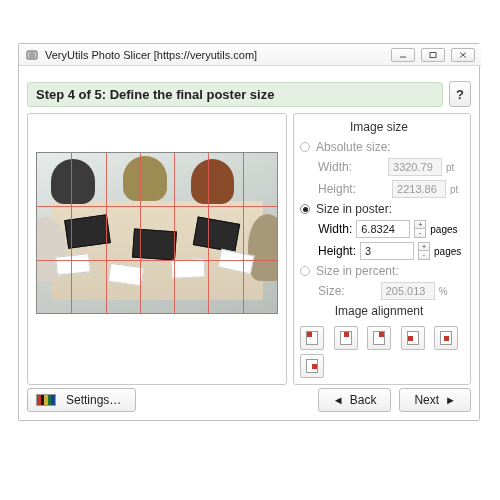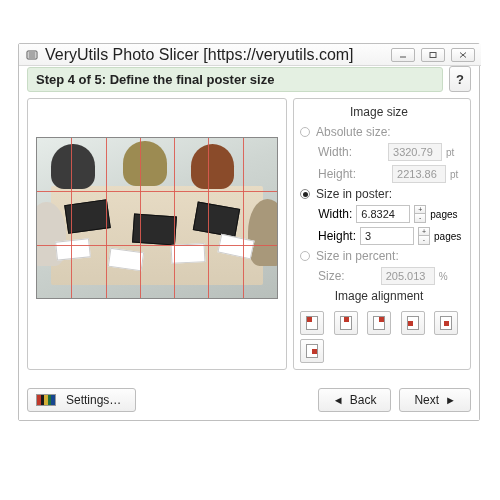--- a/index.html
+++ b/index.html
@@ -1,25 +1,25 @@
 <!DOCTYPE html>
 <html><head>
 <meta charset="utf-8">
 <style>
   * { box-sizing: border-box; margin: 0; padding: 0; font-family: "Segoe UI", Tahoma, sans-serif; }
   body { background: #fff; width: 500px; height: 500px; position: relative; overflow: hidden; }
   .stage { position: absolute; left: 18px; top: 43px; width: 462px; height: 378px; background: #fff; border: 1px solid #bfbfbf; border-radius: 2px; box-shadow: 0 0 0 1px rgba(0,0,0,0); }
-  .titlebar { position: absolute; left: 19px; top: 44px; right: 19px; height: 22px; display: flex; align-items: center; padding: 0 6px; border-bottom: 1px solid #d8d8d8; background: linear-gradient(#fdfdfd,#f3f3f3); font-size: 16px; color: #222; }
+  .titlebar { position: absolute; left: 19px; top: 44px; right: 19px; height: 22px; display: flex; align-items: center; padding: 0 6px; border-bottom: 1px solid #d8d8d8; background: linear-gradient(#fdfdfd,#f3f3f3); font-size: 11px; color: #222; }
   .titlebar .ticon { width: 14px; height: 14px; margin-right: 6px; display:inline-flex; align-items:center; justify-content:center; }
   .titlebar .spacer { flex: 1; }
   .winbtn { width: 24px; height: 14px; border: 1px solid #b8b8b8; border-radius: 2px; margin-left: 6px; display: inline-flex; align-items: center; justify-content: center; background: linear-gradient(#fff,#eee); font-size: 9px; color: #555; cursor: default; }
   .winbtn svg { display:block; }
   .content { position: absolute; left: 19px; top: 66px; width: 460px; height: 354px; background: #fff; }
 
-  .stepbar { display: flex; align-items: center; gap: 6px; margin: 0 8px 6px 8px; }
+  .stepbar { display: flex; align-items: center; gap: 6px; margin: 15px 8px 6px 8px; }
   .steptext { flex: 1; background: #e4f0e2; border: 1px solid #c9dcc6; border-radius: 3px; padding: 4px 8px; font-size: 13px; font-weight: 600; color: #222; }
   .helpbtn { width: 22px; height: 26px; border: 1px solid #bdbdbd; border-radius: 3px; background: linear-gradient(#fdfdfd,#efefef); font-size: 13px; font-weight: 600; color: #333; display:flex; align-items:center; justify-content:center; cursor: pointer; }
 
   .mainrow { display: flex; gap: 6px; padding: 0 8px; height: 272px; }
   .preview-pane { flex: 1; border: 1px solid #c8c8c8; border-radius: 3px; background: #fff; position: relative; overflow: hidden; }
   .preview-inner { position: absolute; left: 8px; right: 8px; top: 38px; bottom: 70px; }
   .photo { width: 100%; height: 100%; position: relative; background: linear-gradient(160deg,#e6ece9 0%, #cfd6d2 40%, #b8bfbb 100%); border: 1px solid #888; overflow: hidden; }
   
   .desk { position:absolute; left:6%; right:6%; top:30%; bottom:8%; background: linear-gradient(#e7dbc4,#d9cdb5); border-radius:2px; }
   .laptop { position:absolute; width:18%; height:18%; background:#2a2a2a; border:1px solid #111; }

